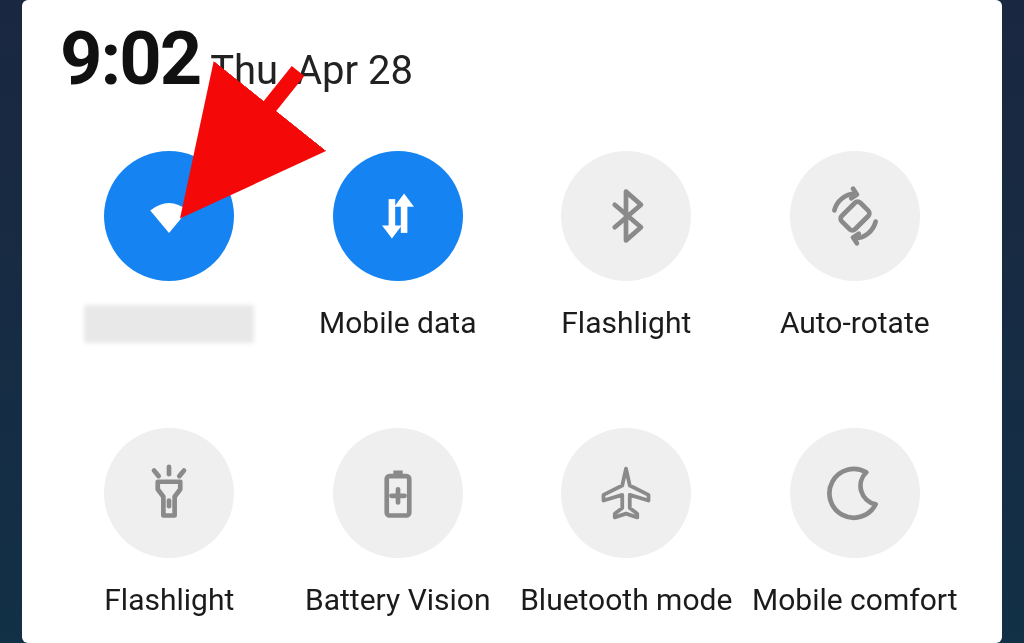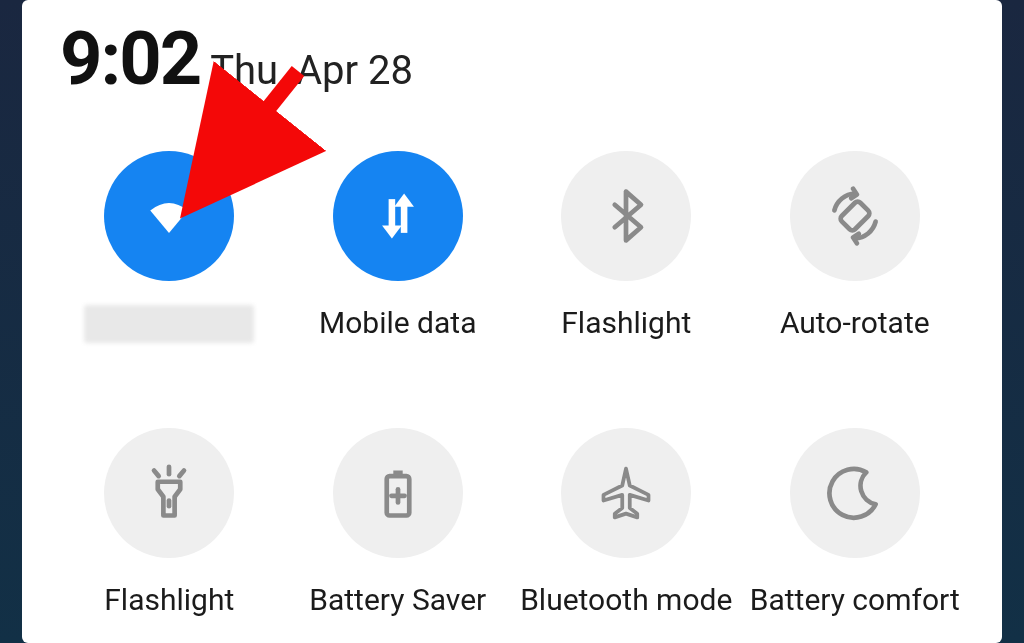--- a/index.html
+++ b/index.html
@@ -154,39 +154,39 @@
       <div class="circle off">
         <svg class="icon" viewBox="0 0 64 64">
           <g stroke="#8a8a8a" stroke-width="5" fill="none" stroke-linecap="round" stroke-linejoin="round">
             <rect x="20" y="14" width="24" height="42" rx="3"></rect>
             <rect x="27" y="8" width="10" height="6" fill="#8a8a8a" stroke="none"></rect>
             <line x1="32" y1="28" x2="32" y2="42"></line>
             <line x1="25" y1="35" x2="39" y2="35"></line>
           </g>
         </svg>
       </div>
-      <div class="label">Battery Saver</div>
+      <div class="label">Battery Vision</div>
     </div>
 
     <div class="tile">
       <div class="circle off">
         <svg class="icon" viewBox="0 0 64 64">
           <path d="M32 6 L36 24 L56 34 L56 40 L36 34 L36 48 L44 54 L44 58 L32 54 L20 58 L20 54 L28 48 L28 34 L8 40 L8 34 L28 24 Z" stroke="#8a8a8a" stroke-width="4" fill="none" stroke-linejoin="round"></path>
         </svg>
       </div>
       <div class="label">Bluetooth mode</div>
     </div>
 
     <div class="tile">
       <div class="circle off">
         <svg class="icon" viewBox="0 0 64 64">
           <path d="M44 10 A26 26 0 1 0 54 44 A20 20 0 0 1 44 10 Z" stroke="#8a8a8a" stroke-width="5" fill="none" stroke-linejoin="round"></path>
         </svg>
       </div>
-      <div class="label">Battery comfort</div>
+      <div class="label">Mobile comfort</div>
     </div>
 
   </div>
 
   <svg class="arrow" viewBox="0 0 170 170">
     <defs>
       <marker id="ah" viewBox="0 0 10 10" refX="8" refY="5" markerWidth="9" markerHeight="9" orient="auto-start-reverse">
         <path d="M0 0 L10 5 L0 10 Z" fill="#f40808"></path>
       </marker>
     </defs>

